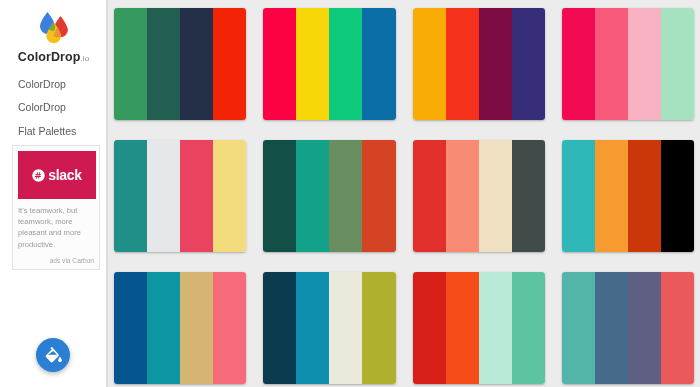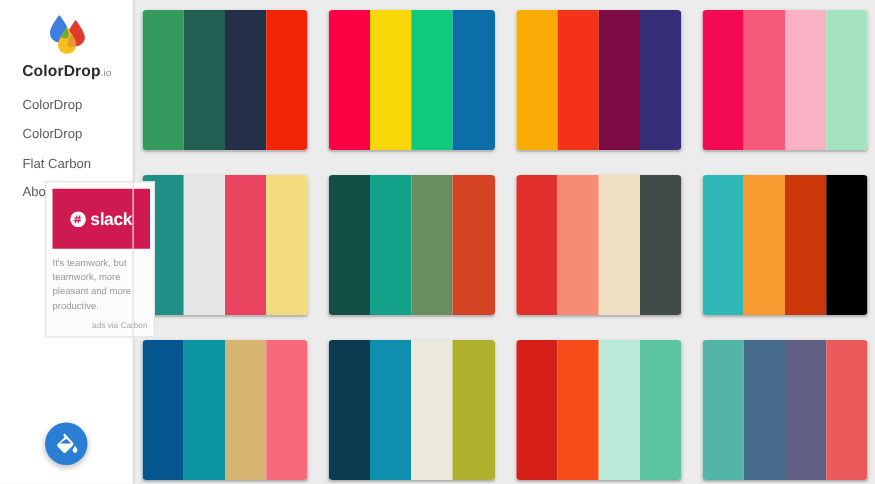--- a/index.html
+++ b/index.html
@@ -42,21 +42,21 @@
     cursor: pointer; text-decoration: none;
   }
 
   
   .ad-card {
     position: absolute; left: 12px; top: 145px;
     width: 88px; height: 125px;
     background: #fcfcfc;
     border: 1px solid #e2e2e2;
     padding: 5px 5px 4px 5px;
-    display: flex; flex-direction: column; margin-left: 24px;
+    display: flex; flex-direction: column;
   }
   .ad-banner {
     width: 78px; height: 48px;
     background: #d4145a;
     background: #cf1a51;
     display: flex; align-items: center; justify-content: center;
     gap: 3px;
   }
   .slack-mark { width: 13px; height: 13px; display:block; }
   .slack-word {
@@ -122,21 +122,21 @@
         </svg>
       </div>
       <div class="brand-name">
         <span>ColorDrop</span><span class="brand-tld">.io</span>
       </div>
     </div>
 
     <nav>
       <a class="nav-item">ColorDrop</a>
       <a class="nav-item">ColorDrop</a>
-      <a class="nav-item">Flat Carbon</a>
+      <a class="nav-item">Flat Palettes</a>
       <a class="nav-item">About</a>
     </nav>
 
     <div class="ad-card">
       <div class="ad-banner" style="background: rgb(207, 26, 81);">
         <svg class="slack-mark" viewBox="0 0 24 24" xmlns="http://www.w3.org/2000/svg">
           <circle cx="12" cy="12" r="11.5" fill="#ffffff"></circle>
           <path d="M9.6 6.2 L8.9 9.1 L6.4 9.1 L6.1 10.8 L8.5 10.8 L8 13 L5.6 13 L5.3 14.7 L7.6 14.7 L6.9 17.6 L8.7 17.6 L9.4 14.7 L11.6 14.7 L10.9 17.6 L12.7 17.6 L13.4 14.7 L15.9 14.7 L16.2 13 L13.8 13 L14.3 10.8 L16.8 10.8 L17.1 9.1 L14.7 9.1 L15.4 6.2 L13.6 6.2 L12.9 9.1 L10.7 9.1 L11.4 6.2 Z M10.3 10.8 L12.5 10.8 L12 13 L9.8 13 Z" fill="#cf1a51"></path>
         </svg>
         <span class="slack-word">slack</span>

